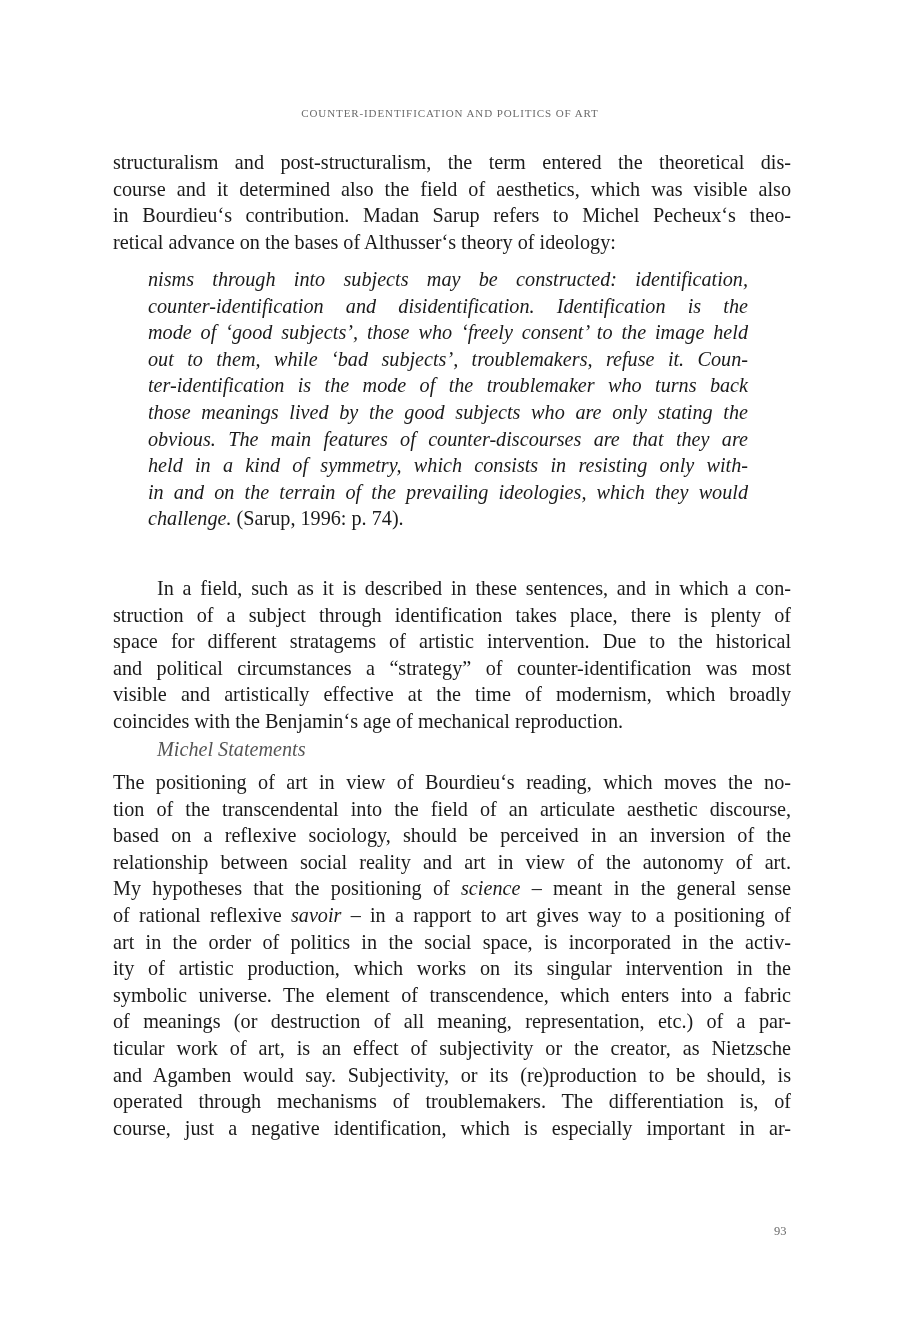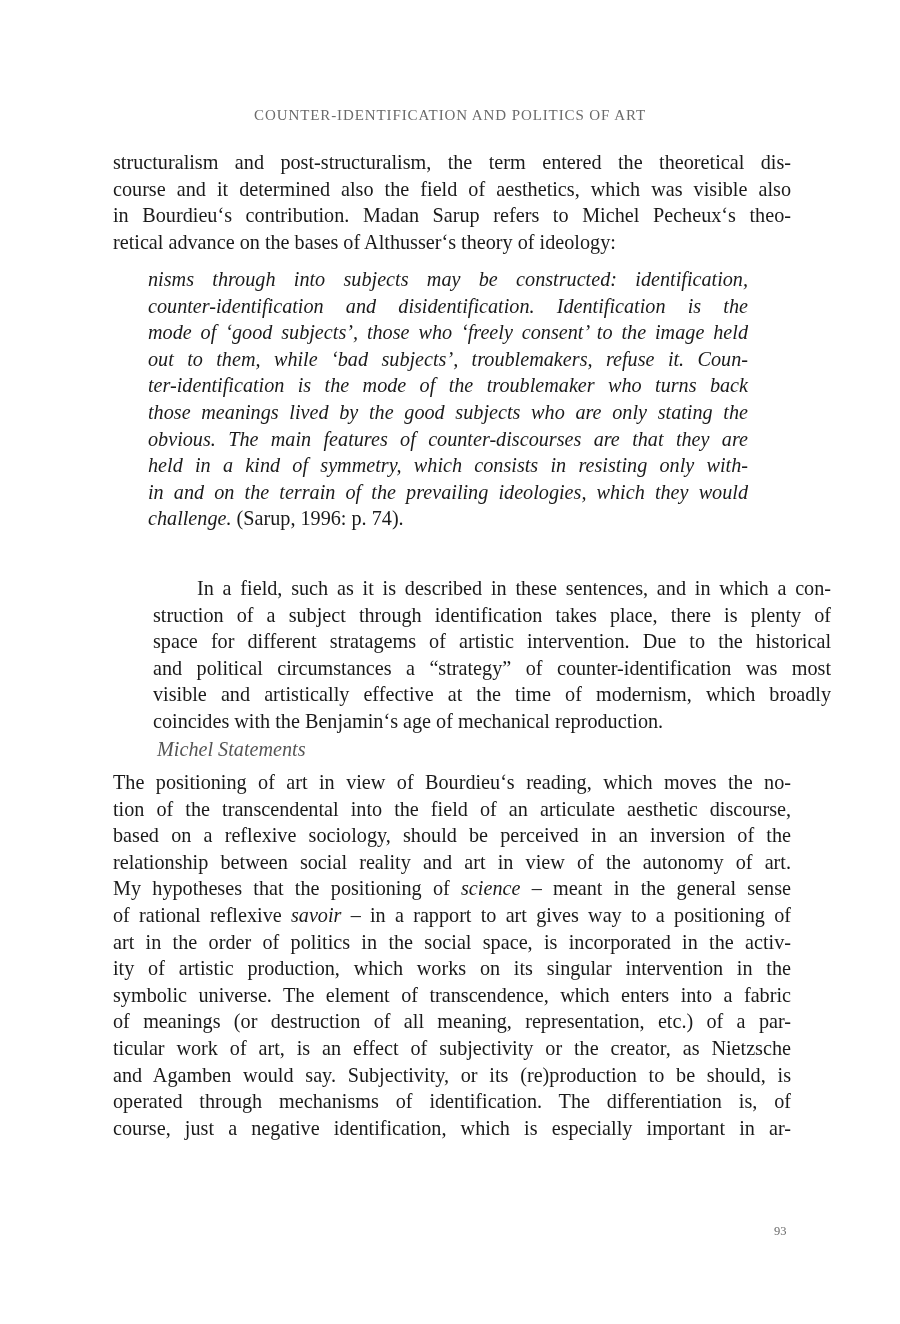--- a/index.html
+++ b/index.html
@@ -3,37 +3,37 @@
 <meta charset="utf-8">
 <style>
   html, body { margin: 0; padding: 0; background: #ffffff; }
   body {
     width: 900px; height: 1324px; position: relative; overflow: hidden;
     font-family: "Liberation Serif", "DejaVu Serif", serif;
     color: #1a1a1a;
   }
   .running-head {
     position: absolute; top: 107px; left: 0; width: 900px;
-    text-align: center; font-size: 15px; letter-spacing: 0.9px;
+    text-align: center; font-size: 11px; letter-spacing: 0.9px;
     color: #6a6a6a; text-transform: uppercase;
   }
   .body-text {
     position: absolute; left: 113px; width: 678px;
     font-size: 20.2px; line-height: 26.6px;
     text-align: justify; text-align-last: left;
   }
   .line { display: block; white-space: nowrap; text-align-last: justify; }
   .line.last { text-align-last: left; }
   .p1 { top: 149px; }
   .quote {
     position: absolute; top: 266px; left: 148px; width: 600px;
     font-size: 20.2px; line-height: 26.6px; font-style: italic;
   }
   .quote .ref { font-style: normal; }
-  .p2 { top: 575px; margin-left: 40px; }
+  .p2 { top: 575px; }
   .indent { padding-left: 44px; }
   .subheading {
     position: absolute; top: 738px; left: 157px;
     font-size: 20.2px; font-style: italic; color: #555555;
   }
   .p3 { top: 769px; }
   .em { font-style: italic; }
   .page-number {
     position: absolute; top: 1224px; left: 774px;
     font-size: 12.5px; color: #6a6a6a;
@@ -81,17 +81,17 @@
   <span class="line">based on a reflexive sociology, should be perceived in an inversion of the</span>
   <span class="line">relationship between social reality and art in view of the autonomy of art.</span>
   <span class="line"><span>My hypotheses that the positioning of </span><span class="em">science</span><span> – meant in the general sense</span></span>
   <span class="line"><span>of rational reflexive </span><span class="em">savoir</span><span> – in a rapport to art gives way to a positioning of</span></span>
   <span class="line">art in the order of politics in the social space, is incorporated in the activ-</span>
   <span class="line">ity of artistic production, which works on its singular intervention in the</span>
   <span class="line">symbolic universe. The element of transcendence, which enters into a fabric</span>
   <span class="line">of meanings (or destruction of all meaning, representation, etc.) of a par-</span>
   <span class="line">ticular work of art, is an effect of subjectivity or the creator, as Nietzsche</span>
   <span class="line">and Agamben would say. Subjectivity, or its (re)production to be should, is</span>
-  <span class="line">operated through mechanisms of identification. The differentiation is, of</span>
+  <span class="line">operated through mechanisms of troublemakers. The differentiation is, of</span>
   <span class="line">course, just a negative identification, which is especially important in ar-</span>
 </div>
 
 <div class="page-number">93</div>
 
 </body></html>

